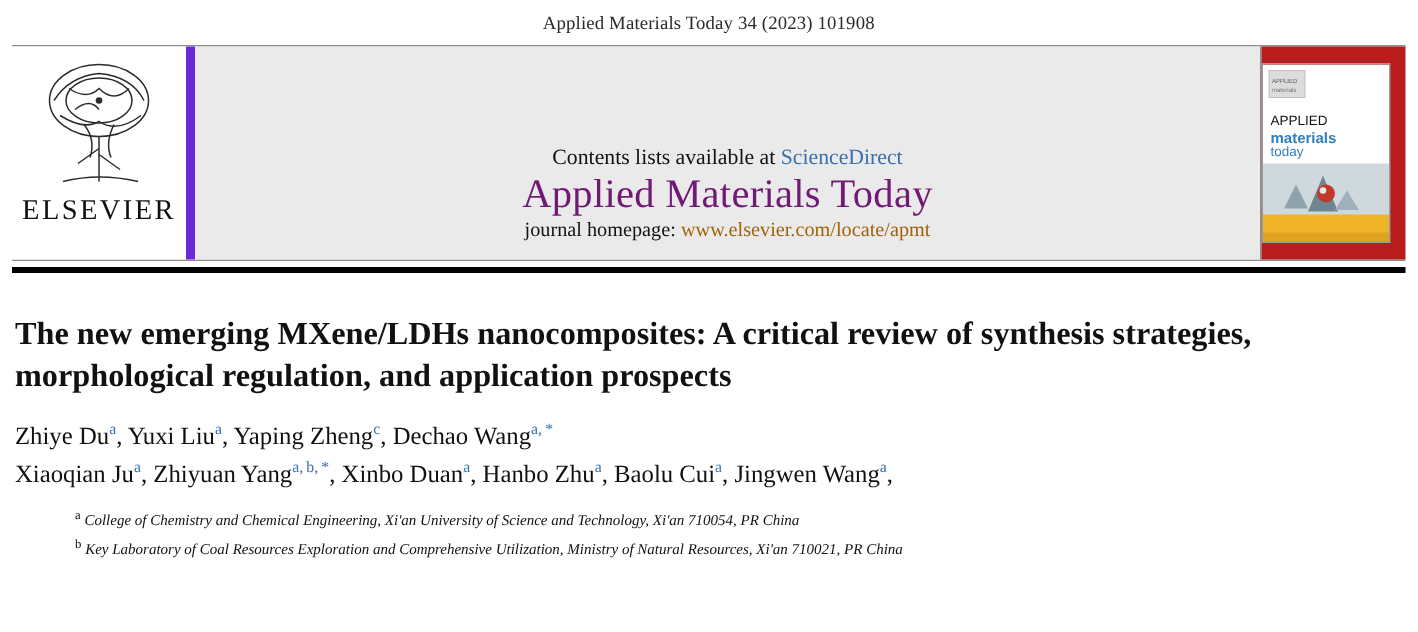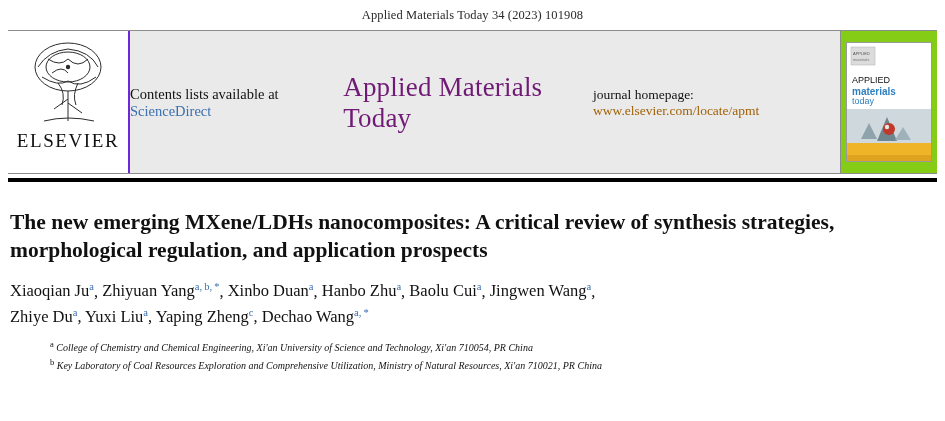--- a/index.html
+++ b/index.html
@@ -36,21 +36,21 @@
     margin: 7px 8px 0 8px;
     height: 142px;
     display: flex;
     align-items: stretch;
     border-top: 1px solid #8d8d8d;
     border-bottom: 1px solid #8d8d8d;
   }
   .elsevier-box {
     width: 122px;
     flex: 0 0 122px;
-    border-right: 2px solid #6d28d9;
+    border-right: 6px solid #6d28d9;
     display: flex;
     flex-direction: column;
     align-items: center;
     justify-content: flex-start;
     background: #fff;
     padding-top: 6px;
     box-sizing: border-box;
   }
   .elsevier-tree {
     width: 100px;
@@ -61,21 +61,21 @@
     font-family: "Liberation Serif", serif;
     font-size: 19px;
     letter-spacing: 1.6px;
     color: #111;
     margin-top: 1px;
   }
   .center-band {
     flex: 1 1 auto;
     background: #eaeaea;
     display: flex;
-    flex-direction: row;
+    flex-direction: column;
     align-items: center;
     justify-content: flex-end;
     padding: 14px 0 12px 0;
     box-sizing: border-box;
     border-right: 1px solid #8d8d8d;
   }
   .contents-line {
     font-size: 14.5px;
     color: #111;
   }
@@ -92,24 +92,23 @@
     font-size: 13.5px;
     color: #111;
   }
   .homepage-line a {
     color: #a16207;
     text-decoration: none;
   }
   .cover-box {
     width: 96px;
     flex: 0 0 96px;
-    background: #84cc16;
+    background: #b91c1c;
     display: flex;
     align-items: center;
-    justify-content: center;
     box-sizing: border-box;
   }
   .cover-img {
     width: 84px;
     height: 118px;
     border: 1px solid #9a9a9a;
     display: block;
   }
 
   .thick-rule {
@@ -220,33 +219,33 @@
     </div>
   </div>
 
   <div class="thick-rule"></div>
 
   <div class="article">
     <h1 class="title">The new emerging MXene/LDHs nanocomposites: A critical review of synthesis strategies, morphological regulation, and application prospects</h1>
 
     <div class="authors">
       <div>
+        <span>Zhiye Du<sup>a</sup></span>,
+        <span>Yuxi Liu<sup>a</sup></span>,
+        <span>Yaping Zheng<sup>c</sup></span>,
+        <span>Dechao Wang<sup>a, *</sup></span>
+      </div>
+      <div>
         <span>Xiaoqian Ju<sup>a</sup></span>,
         <span>Zhiyuan Yang<sup>a, b, *</sup></span>,
         <span>Xinbo Duan<sup>a</sup></span>,
         <span>Hanbo Zhu<sup>a</sup></span>,
         <span>Baolu Cui<sup>a</sup></span>,
         <span>Jingwen Wang<sup>a</sup></span>,
       </div>
-      <div>
-        <span>Zhiye Du<sup>a</sup></span>,
-        <span>Yuxi Liu<sup>a</sup></span>,
-        <span>Yaping Zheng<sup>c</sup></span>,
-        <span>Dechao Wang<sup>a, *</sup></span>
-      </div>
     </div>
 
     <div class="affiliations">
       <div class="aff-line">
         <sup>a</sup>
         <span>College of Chemistry and Chemical Engineering, Xi'an University of Science and Technology, Xi'an 710054, PR China</span>
       </div>
       <div class="aff-line">
         <sup>b</sup>
         <span>Key Laboratory of Coal Resources Exploration and Comprehensive Utilization, Ministry of Natural Resources, Xi'an 710021, PR China</span>

